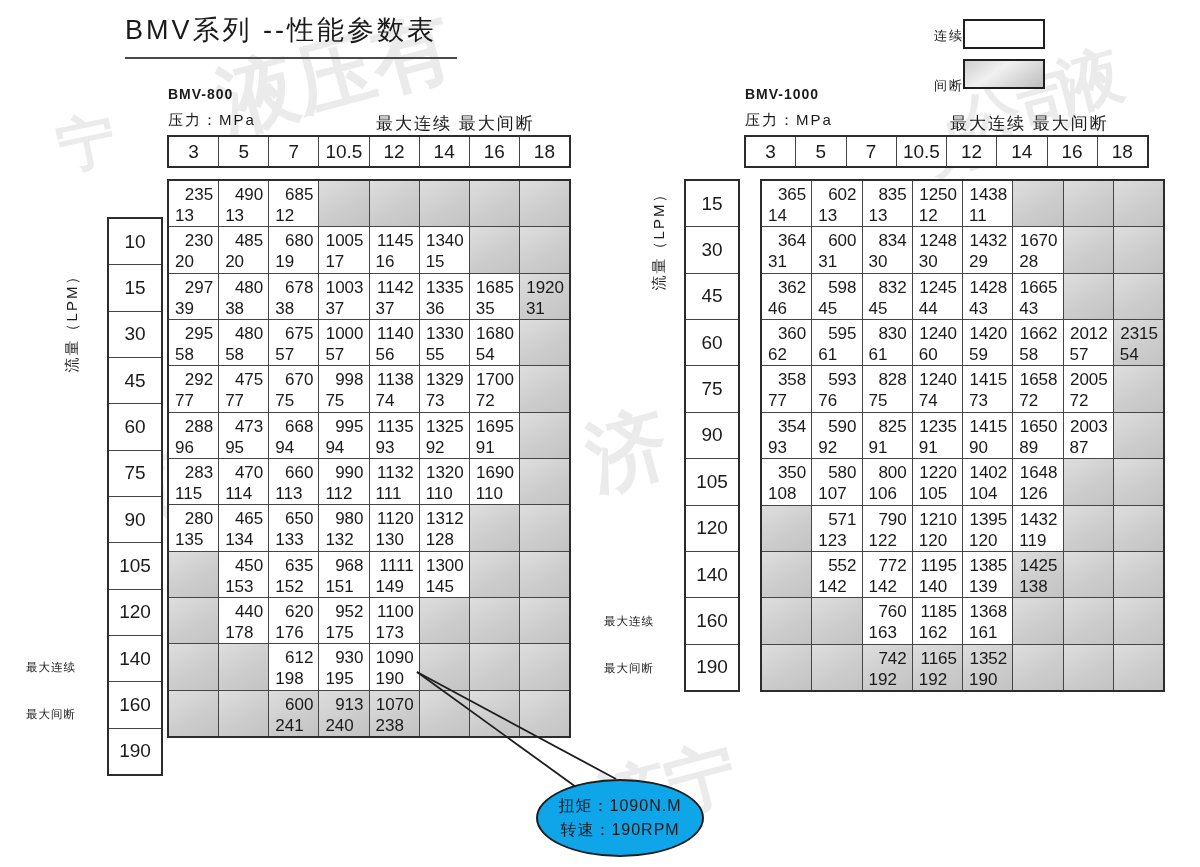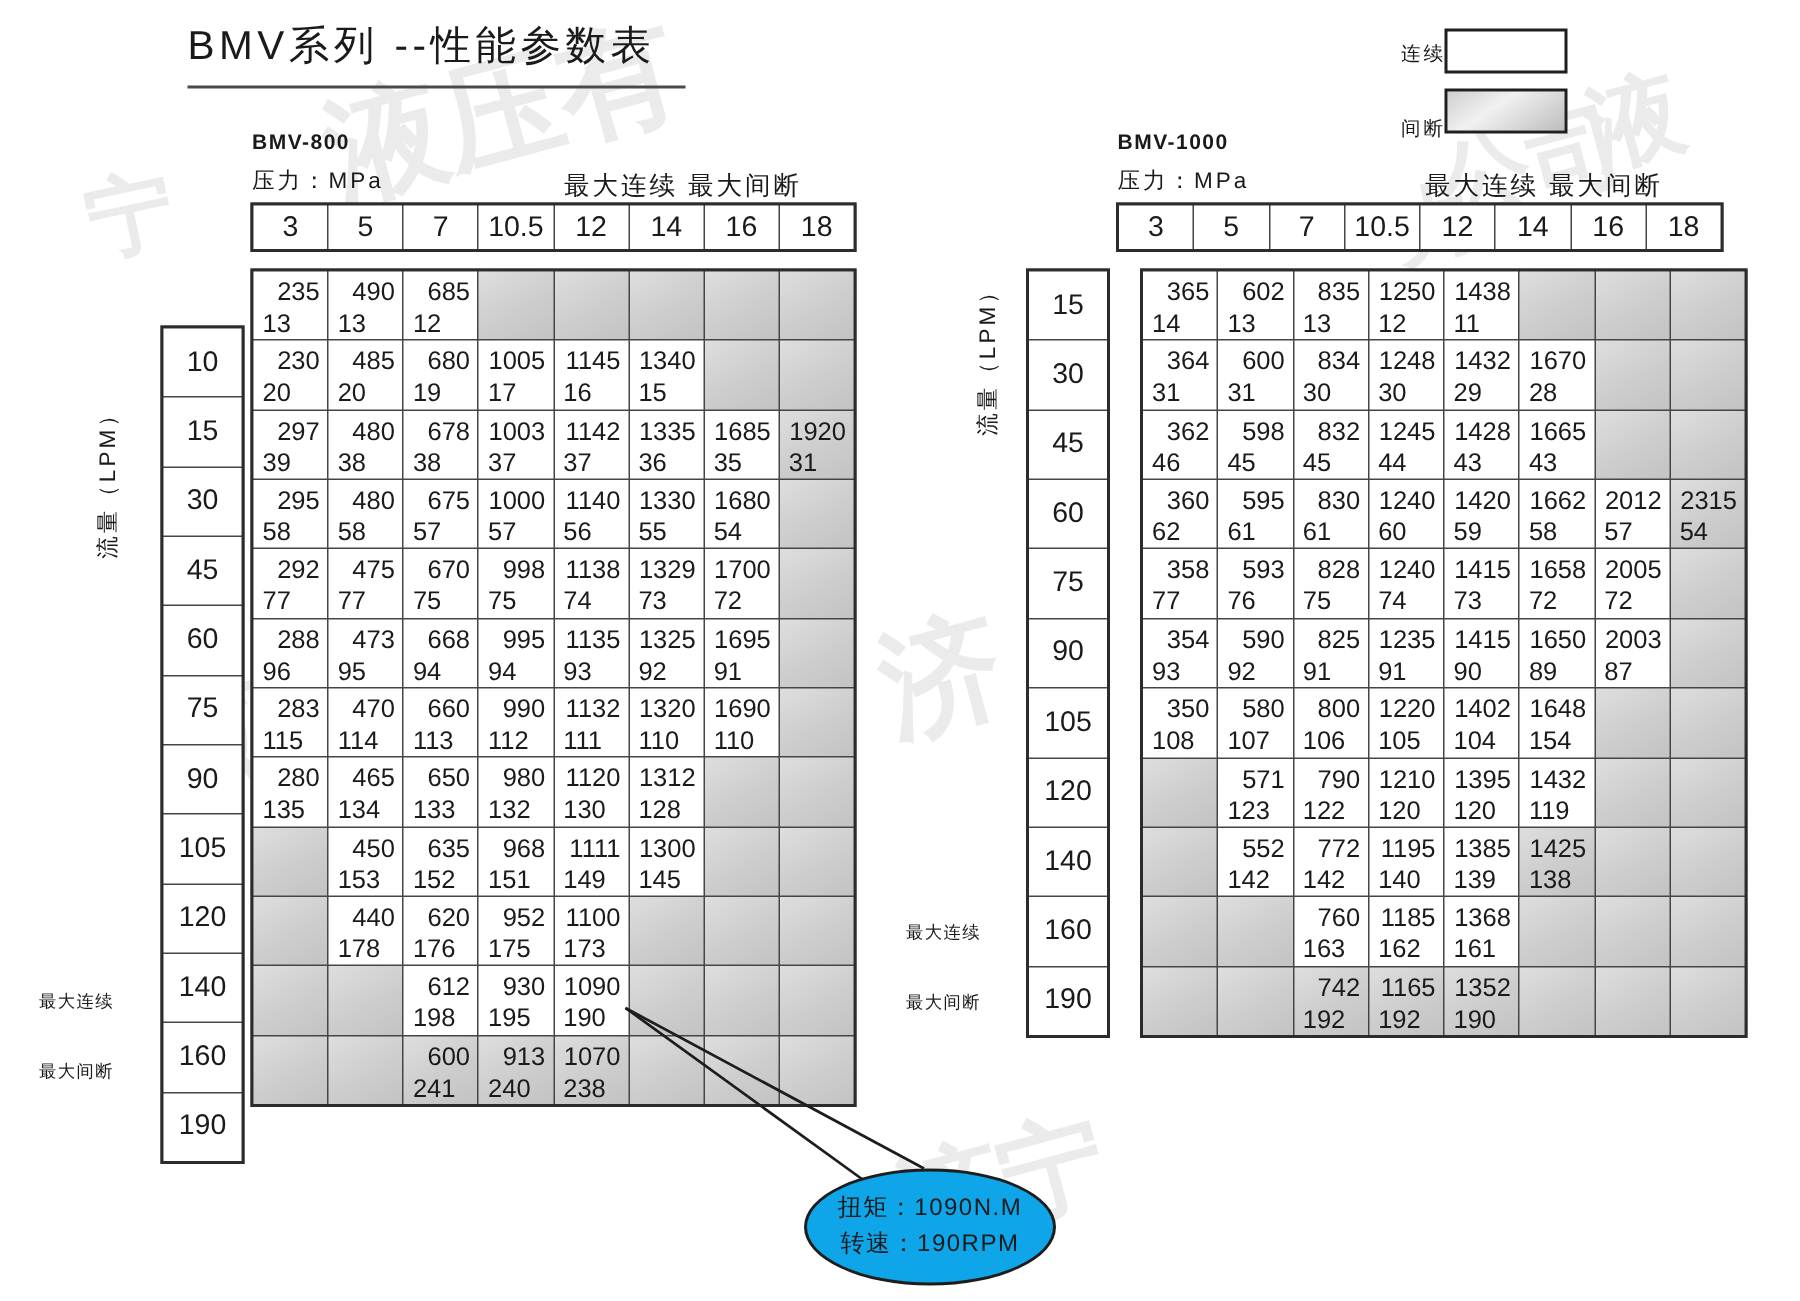--- a/index.html
+++ b/index.html
@@ -634,21 +634,21 @@
     <div class="cell">
       <div class="t">1220</div>
       <div class="s">105</div>
     </div>
     <div class="cell">
       <div class="t">1402</div>
       <div class="s">104</div>
     </div>
     <div class="cell">
       <div class="t">1648</div>
-      <div class="s">154</div>
+      <div class="s">126</div>
     </div>
     <div class="cell gray"></div>
     <div class="cell gray"></div>
     <div class="cell gray"></div>
     <div class="cell">
       <div class="t">571</div>
       <div class="s">123</div>
     </div>
     <div class="cell">
       <div class="t">790</div>

